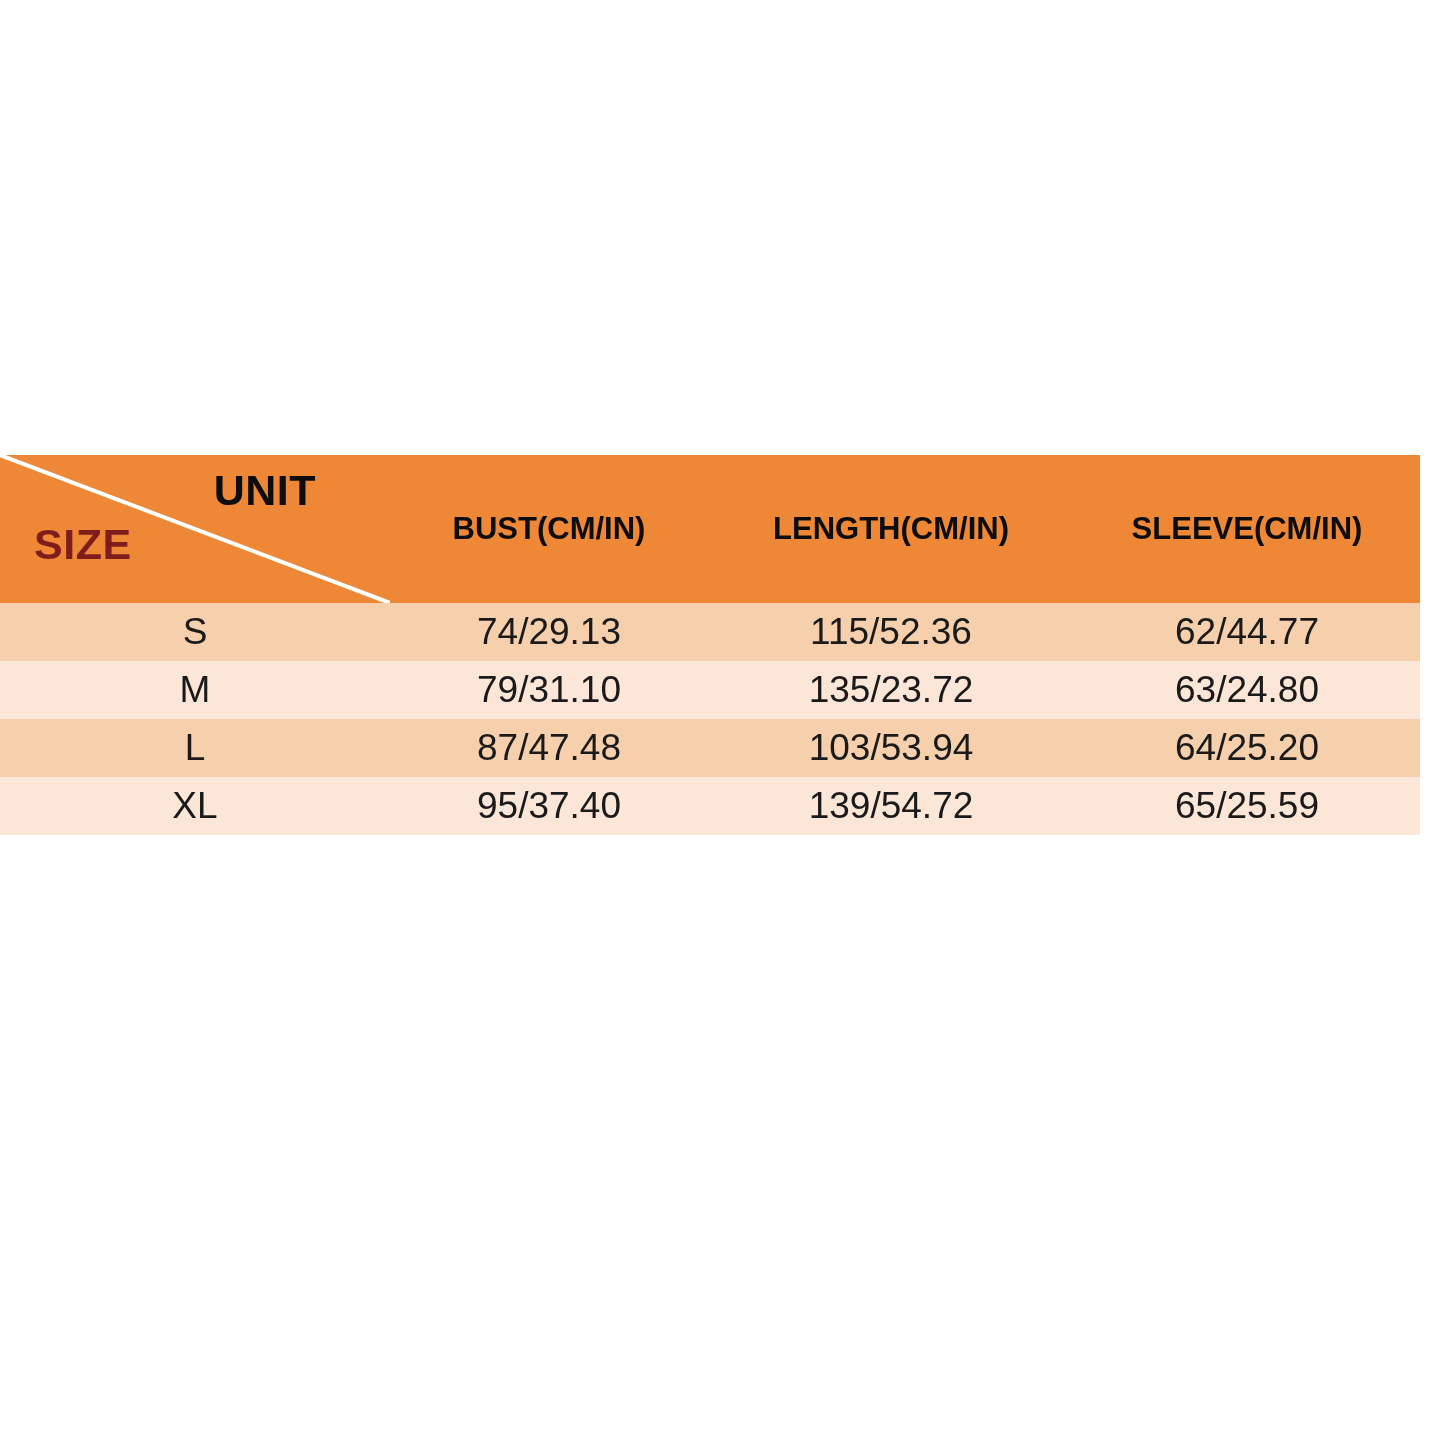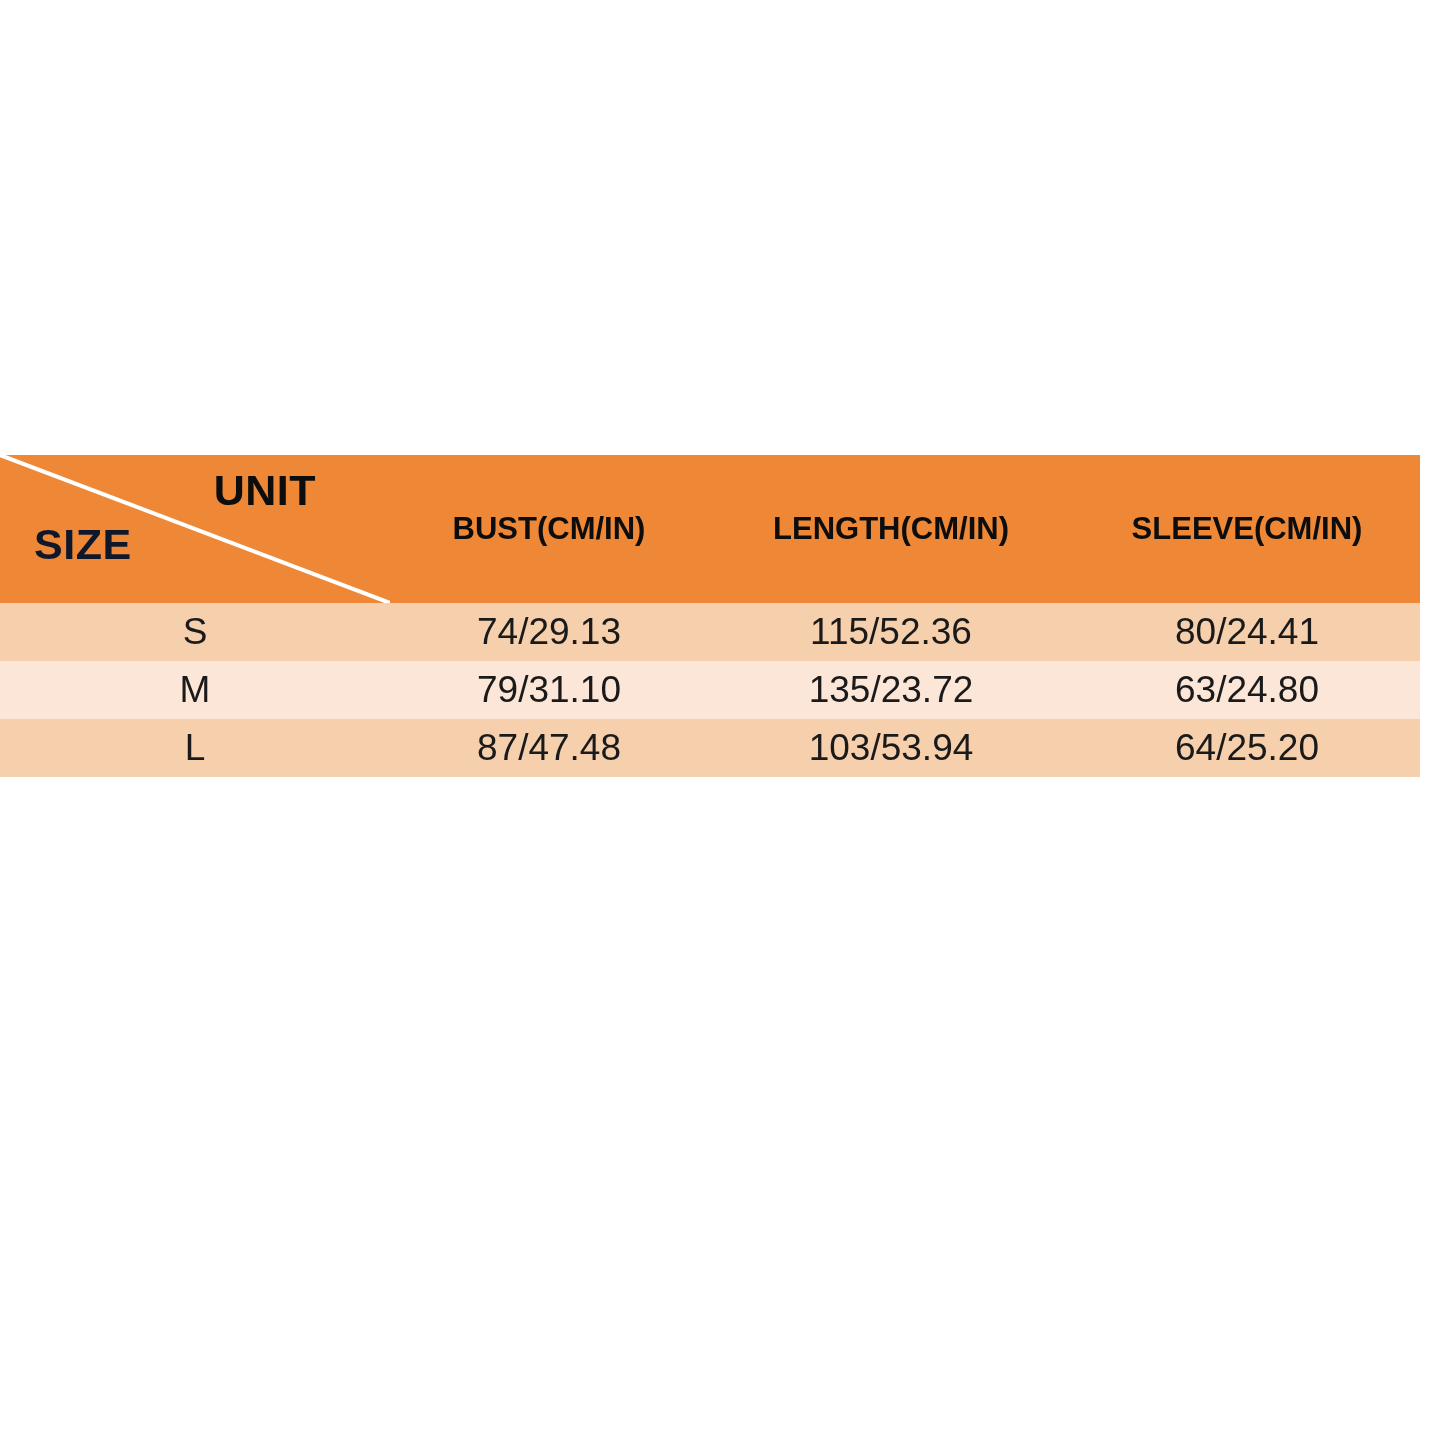--- a/index.html
+++ b/index.html
@@ -62,21 +62,21 @@
     color: #0d0d0d;
     letter-spacing: 0.5px;
     line-height: 1;
   }
   th.corner .size-label {
     position: absolute;
     left: 34px;
     top: 68px;
     font-size: 43px;
     font-weight: bold;
-    color: #0f172a;
+    color: #7f1d1d;
     letter-spacing: 0.5px;
     line-height: 1;
   }
   th.head {
     background: #ef8836;
     color: #0d0d0d;
     font-size: 31px;
     font-weight: bold;
     text-align: center;
     vertical-align: middle;
@@ -120,31 +120,37 @@
           <th class="head">BUST(CM/IN)</th>
           <th class="head">LENGTH(CM/IN)</th>
           <th class="head">SLEEVE(CM/IN)</th>
         </tr>
       </thead>
       <tbody>
         <tr class="row-a">
           <td class="cell">S</td>
           <td class="cell">74/29.13</td>
           <td class="cell">115/52.36</td>
-          <td class="cell">80/24.41</td>
+          <td class="cell">62/44.77</td>
         </tr>
         <tr class="row-b">
           <td class="cell">M</td>
           <td class="cell">79/31.10</td>
           <td class="cell">135/23.72</td>
           <td class="cell">63/24.80</td>
         </tr>
         <tr class="row-a">
           <td class="cell">L</td>
           <td class="cell">87/47.48</td>
           <td class="cell">103/53.94</td>
           <td class="cell">64/25.20</td>
         </tr>
+        <tr class="row-b">
+          <td class="cell">XL</td>
+          <td class="cell">95/37.40</td>
+          <td class="cell">139/54.72</td>
+          <td class="cell">65/25.59</td>
+        </tr>
       </tbody>
     </table>
   </div>
 
 </div>
 
 </body></html>

